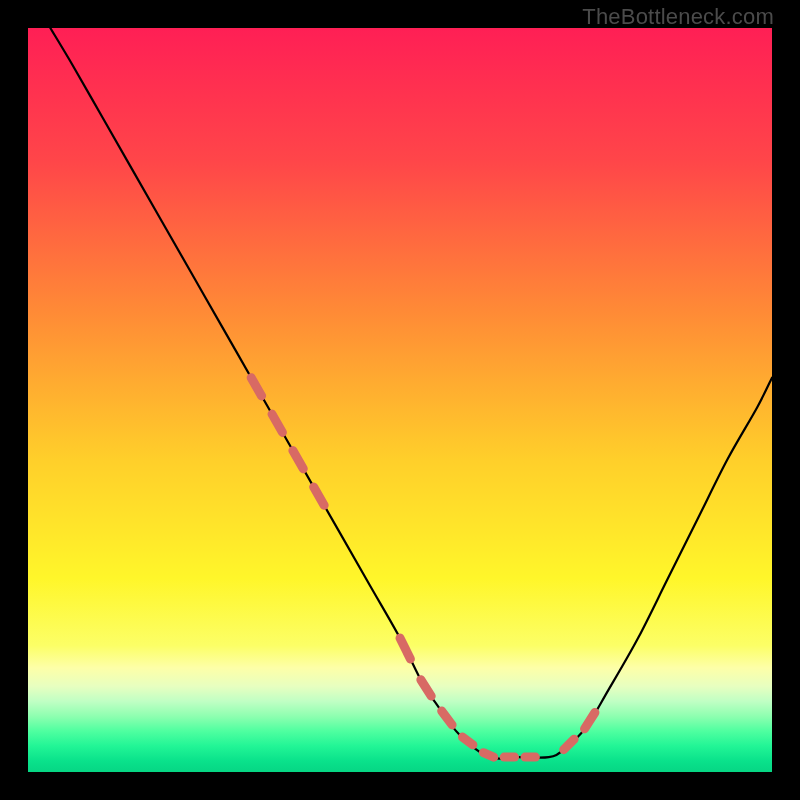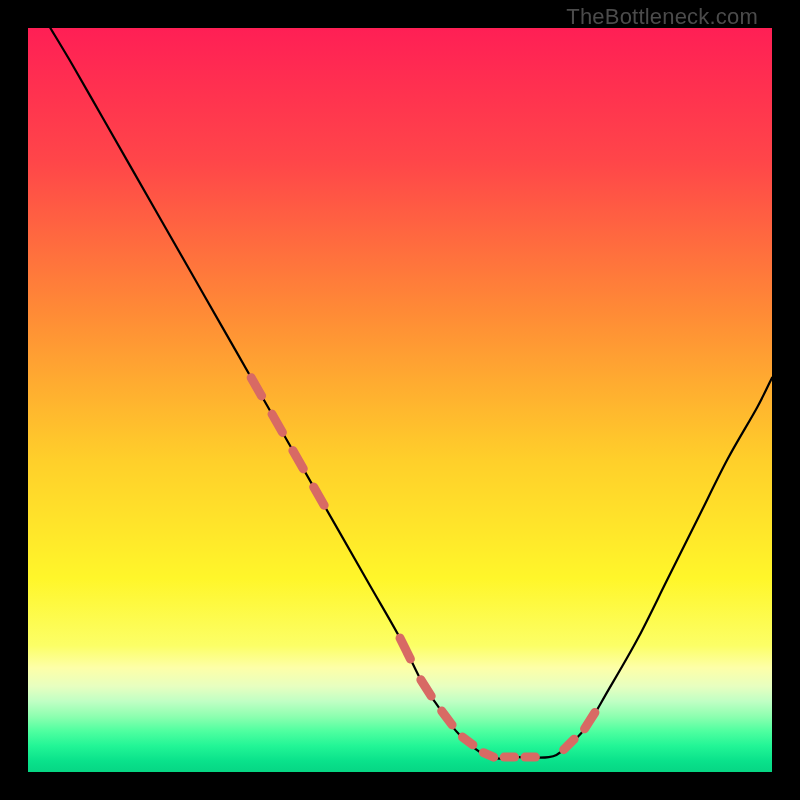--- a/index.html
+++ b/index.html
@@ -22,21 +22,21 @@
   .plot {
     position: absolute;
     left: 0;
     top: 0;
     width: 744px;
     height: 744px;
   }
   .watermark {
     position: absolute;
     top: 4px;
-    right: 42px;
+    right: 26px;
     color: #4b4b4b;
     font-size: 22px;
     font-weight: 500;
     letter-spacing: 0.2px;
     user-select: none;
   }
 </style>
 </head>
 <body>
 

